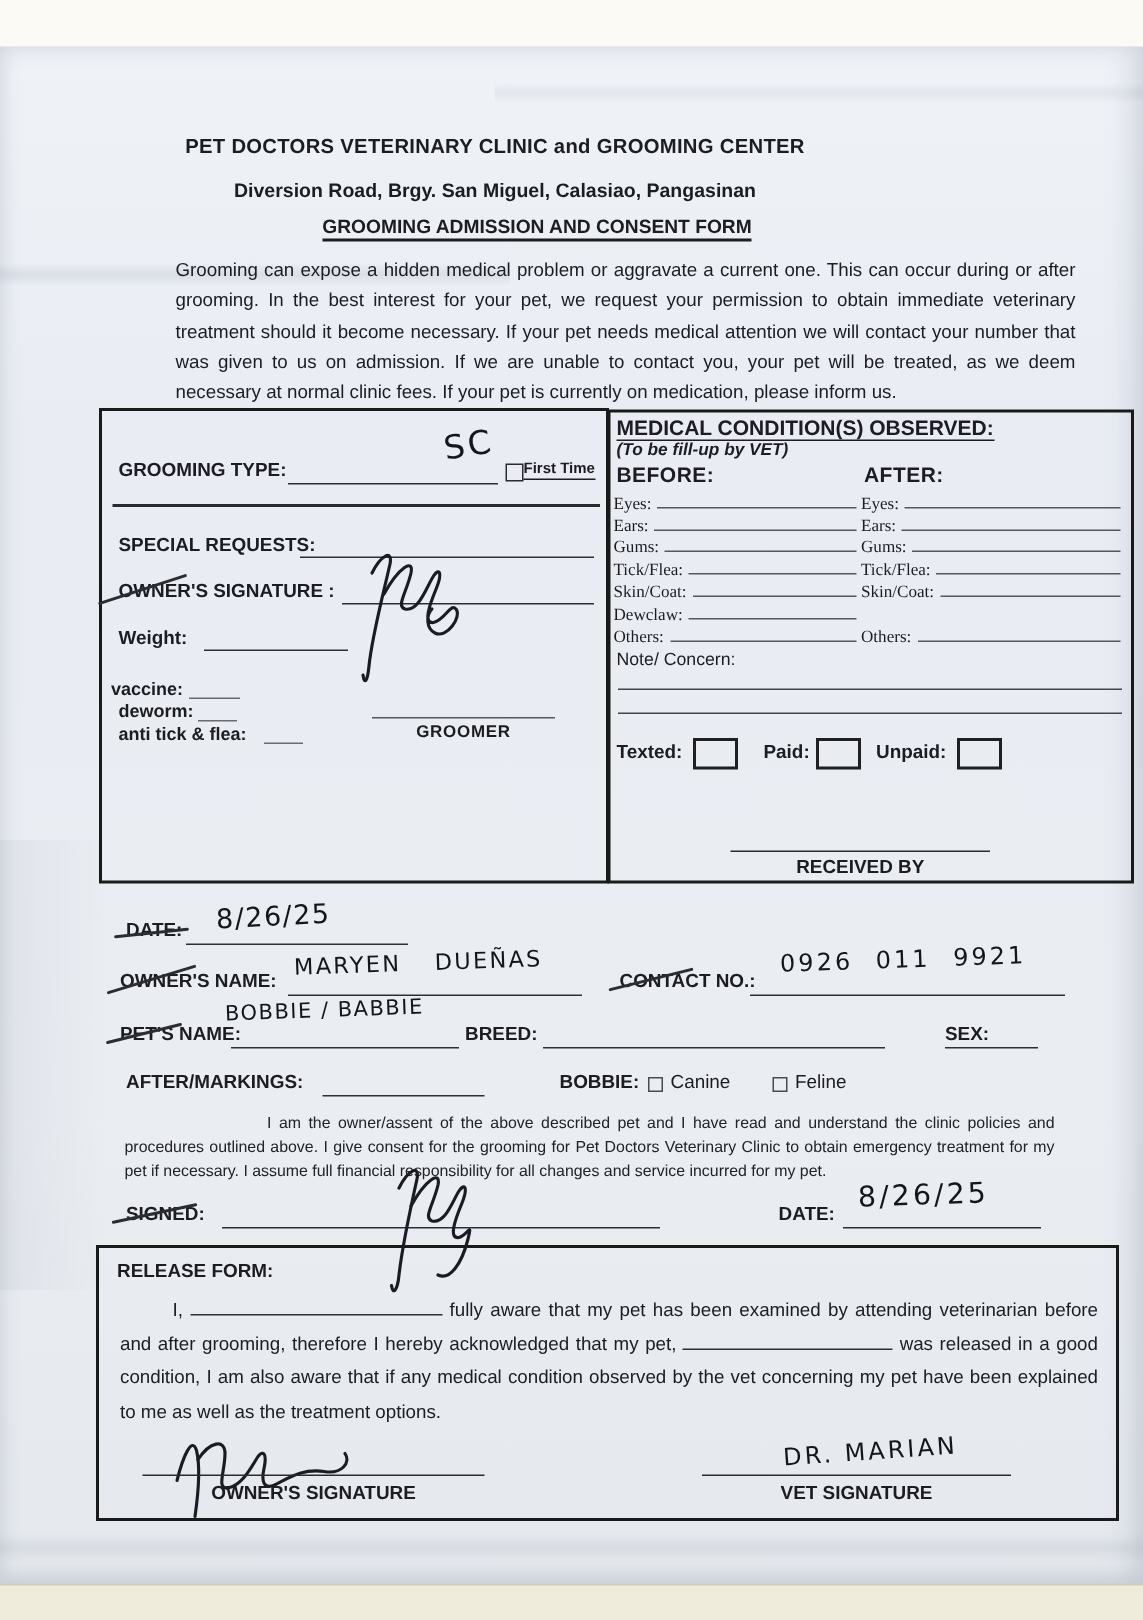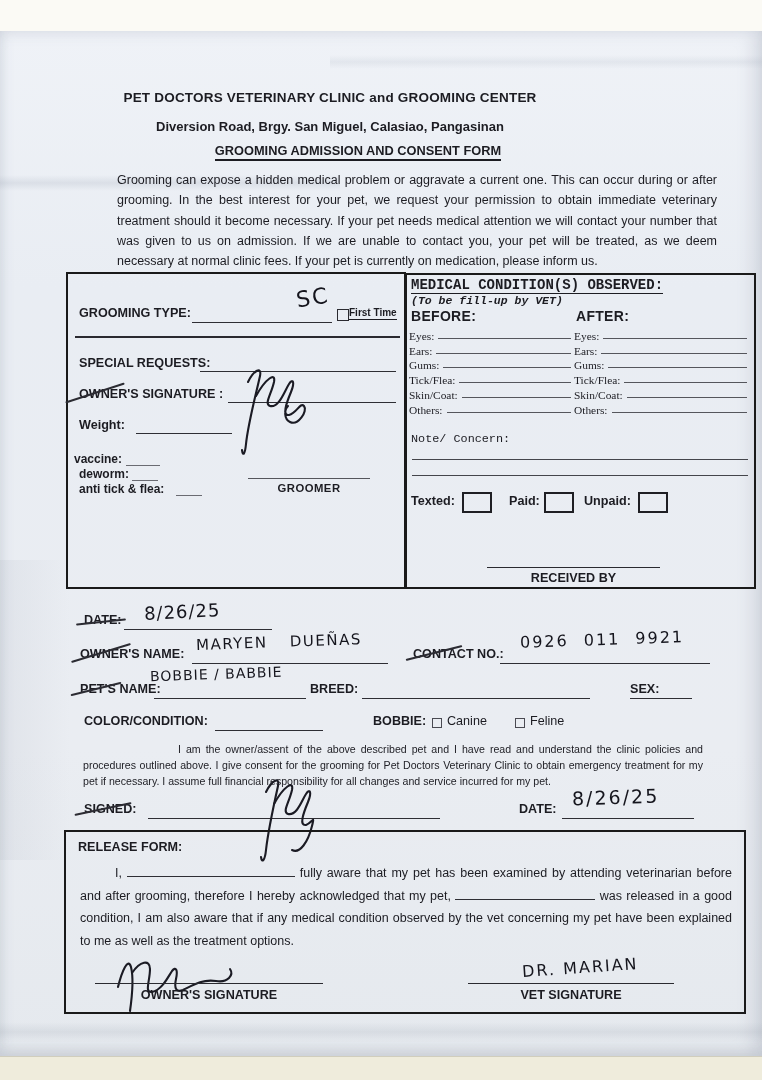--- a/index.html
+++ b/index.html
@@ -28,21 +28,21 @@
   .title3 span{border-bottom:2px solid #1c1c22;padding-bottom:1px;}
   .para{left:85px;top:170px;width:600px;font-size:12.5px;line-height:20.3px;text-align:justify;margin-left:32px;}
   .box{border:2px solid #1a1a1a;background:transparent;box-sizing:border-box;}
   .lbox{left:66px;top:272px;width:340px;height:317px;}
   .rbox{left:405px;top:273px;width:351px;height:316px;}
   .relbox{left:64px;top:830px;width:682px;height:184px;}
   .bl{font-weight:bold;font-size:12.6px;}
   .bsm{font-weight:bold;font-size:12px;}
   .fl{position:absolute;border-bottom:1.5px solid #2e2e34;}
   .flt{position:absolute;border-bottom:1.2px solid #6a6b72;}
-  .serif{font-family:Liberation Mono, monospace;}
+  .serif{font-family:Liberation Sans, sans-serif;}
   .mcd-title{font-size:14px;font-weight:bold;}
   .mcd-title span{border-bottom:1.8px solid #1c1c22;padding-bottom:0px;}
   .mcd-sub{font-size:11.5px;font-weight:bold;font-style:italic;}
   .ba{font-weight:bold;font-size:14px;letter-spacing:.3px;}
   .mrows{left:409px;top:327px;width:341px;}
   .mrow{display:flex;height:14.8px;align-items:flex-end;}
   .mcell{display:flex;flex:0 0 165px;align-items:flex-end;}
   .mcell.after{flex:1 1 auto;}
   .mcell .lb{font-family:"Liberation Serif",serif;font-size:11.4px;white-space:nowrap;}
   .mcell .ln{flex:1;border-bottom:1px solid #55565c;margin:0 3px 3px 4px;height:1px;}
@@ -161,20 +161,30 @@
         <span class="lb">Skin/Coat:</span>
         <span class="ln"></span>
       </div>
     <div class="mcell after">
         <span class="lb">Skin/Coat:</span>
         <span class="ln"></span>
       </div>
   </div>
   <div class="mrow">
     <div class="mcell">
+        <span class="lb">Dewclaw:</span>
+        <span class="ln"></span>
+      </div>
+    <div class="mcell after">
+        <span class="lb"></span>
+        <span class="ln hide"></span>
+      </div>
+  </div>
+  <div class="mrow">
+    <div class="mcell">
         <span class="lb">Others:</span>
         <span class="ln"></span>
       </div>
     <div class="mcell after">
         <span class="lb">Others:</span>
         <span class="ln"></span>
       </div>
   </div>
 </div>
 <div class="abs serif" style="left:411px;top:432px;font-size:11.8px;">Note/ Concern:</div>
@@ -208,21 +218,21 @@
 
 <div class="abs bl" style="left:80px;top:682px;">PET'S NAME:</div>
 <div class="abs slash" style="left:70px;top:688px;width:52px;transform:rotate(-14deg);"></div>
 <div class="abs fl" style="left:154px;top:681px;width:152px;height:17px;"></div>
 <div class="abs hand" style="left:150px;top:666px;font-size:14px;transform:rotate(-2deg);letter-spacing:1px;">BOBBIE / BABBIE</div>
 <div class="abs bl" style="left:310px;top:682px;">BREED:</div>
 <div class="abs fl" style="left:362px;top:681px;width:228px;height:17px;"></div>
 <div class="abs bl" style="left:595px;top:682px;margin-left:35px;">SEX:</div>
 <div class="abs fl" style="left:630px;top:681px;width:62px;height:17px;"></div>
 
-<div class="abs bl" style="left:84px;top:714px;">COLOR/CONDITION:</div>
+<div class="abs bl" style="left:84px;top:714px;">AFTER/MARKINGS:</div>
 <div class="abs fl" style="left:215px;top:713px;width:108px;height:17px;"></div>
 <div class="abs bl" style="left:373px;top:714px;">BOBBIE:</div>
 <div class="abs chk" style="left:432px;top:718px;width:8px;height:8px;border-width:1.2px;border-color:#4a4a52;"></div>
 <div class="abs" style="left:447px;top:714px;font-size:12.6px;">Canine</div>
 <div class="abs chk" style="left:515px;top:718px;width:8px;height:8px;border-width:1.2px;border-color:#4a4a52;"></div>
 <div class="abs" style="left:530px;top:714px;font-size:12.6px;">Feline</div>
 
 <div class="abs consent">I am the owner/assent of the above described pet and I have read and understand the clinic policies and procedures outlined above. I give consent for the grooming for Pet Doctors Veterinary Clinic to obtain emergency treatment for my pet if necessary. I assume full financial responsibility for all changes and service incurred for my pet.</div>
 
 <div class="abs bl" style="left:84px;top:802px;">SIGNED:</div>

